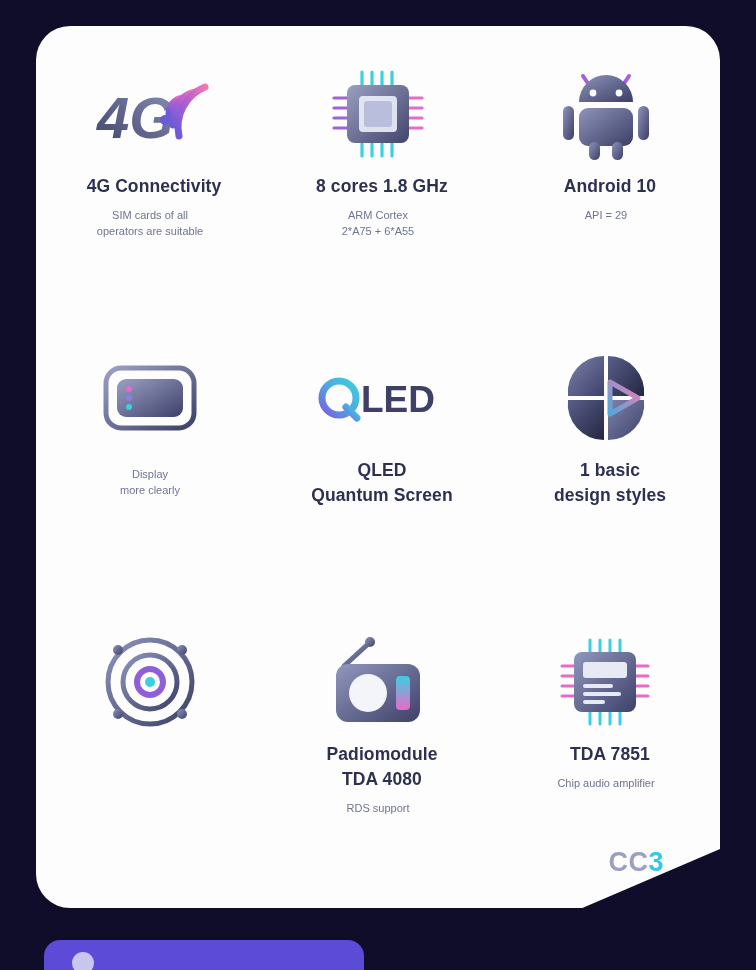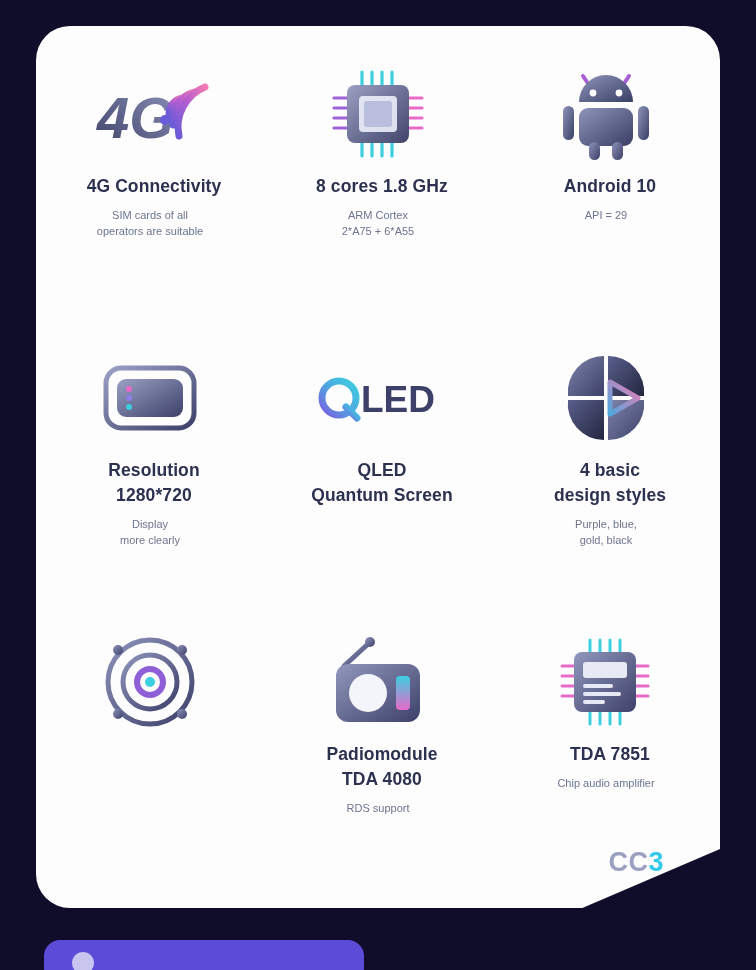--- a/index.html
+++ b/index.html
@@ -228,22 +228,20 @@
                 <stop offset="1" stop-color="#3d416a"></stop>
               </linearGradient>
             </defs>
             <rect x="6" y="10" width="88" height="60" rx="15" fill="none" stroke="url(#gscr)" stroke-width="5"></rect>
             <rect x="17" y="21" width="66" height="38" rx="9" fill="url(#gscr)"></rect>
             <circle cx="29" cy="31" r="3" fill="#e86ac8"></circle>
             <circle cx="29" cy="40" r="3" fill="#8f7de8"></circle>
             <circle cx="29" cy="49" r="3" fill="#3ccfe0"></circle>
           </svg>
         </div>
-        <div class="title" style="white-space:pre-line">Resolution
-1280*720</div>
         <div class="subtitle" style="white-space:pre-line">Display
 more clearly</div>
       </div>
 
       <div class="cell">
         <div class="icon-box">
           <svg width="130" height="54" viewBox="0 0 130 54">
             <defs>
               <linearGradient id="gq" x1="0" y1="1" x2="1" y2="0">
                 <stop offset="0" stop-color="#7b5de0"></stop>
@@ -277,24 +275,22 @@
                 <stop offset="1" stop-color="#f07ab0"></stop>
               </linearGradient>
             </defs>
             <path d="M46 4 L46 44 L10 44 A36 36 0 0 1 46 4 Z" fill="url(#gd1)"></path>
             <path d="M50 4 A36 36 0 0 1 86 44 L50 44 Z" fill="url(#gd2)"></path>
             <path d="M10 48 L46 48 L46 88 A36 36 0 0 1 10 48 Z" fill="url(#gd2)"></path>
             <path d="M50 48 L86 48 A36 36 0 0 1 50 88 Z" fill="url(#gd1)"></path>
             <path d="M52 30 L80 46 L52 62 Z" fill="none" stroke="url(#gdarrow)" stroke-width="5" stroke-linejoin="round"></path>
           </svg>
         </div>
-        <div class="title" style="white-space:pre-line">4 basic
+        <div class="title" style="white-space:pre-line">1 basic
 design styles</div>
-        <div class="subtitle" style="white-space:pre-line">Purple, blue,
-gold, black</div>
       </div>
 
       <div class="cell">
         <div class="icon-box">
           <svg width="96" height="96" viewBox="0 0 96 96">
             <defs>
               <linearGradient id="gsp" x1="0" y1="0" x2="1" y2="1">
                 <stop offset="0" stop-color="#8e93ba"></stop>
                 <stop offset="1" stop-color="#3d416a"></stop>
               </linearGradient>

